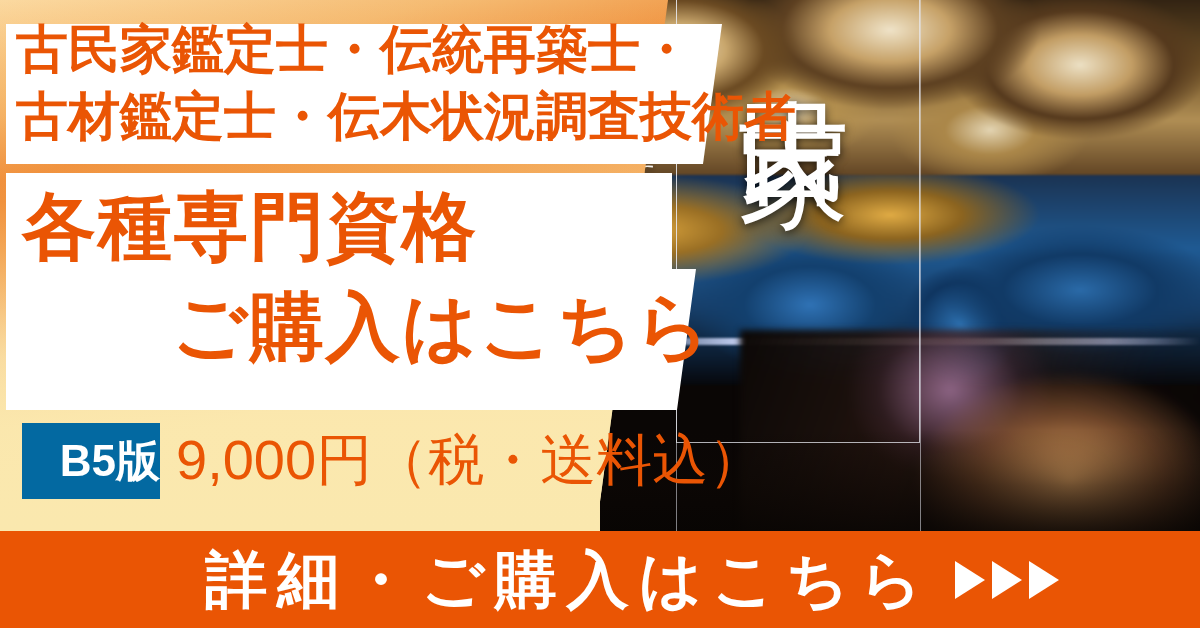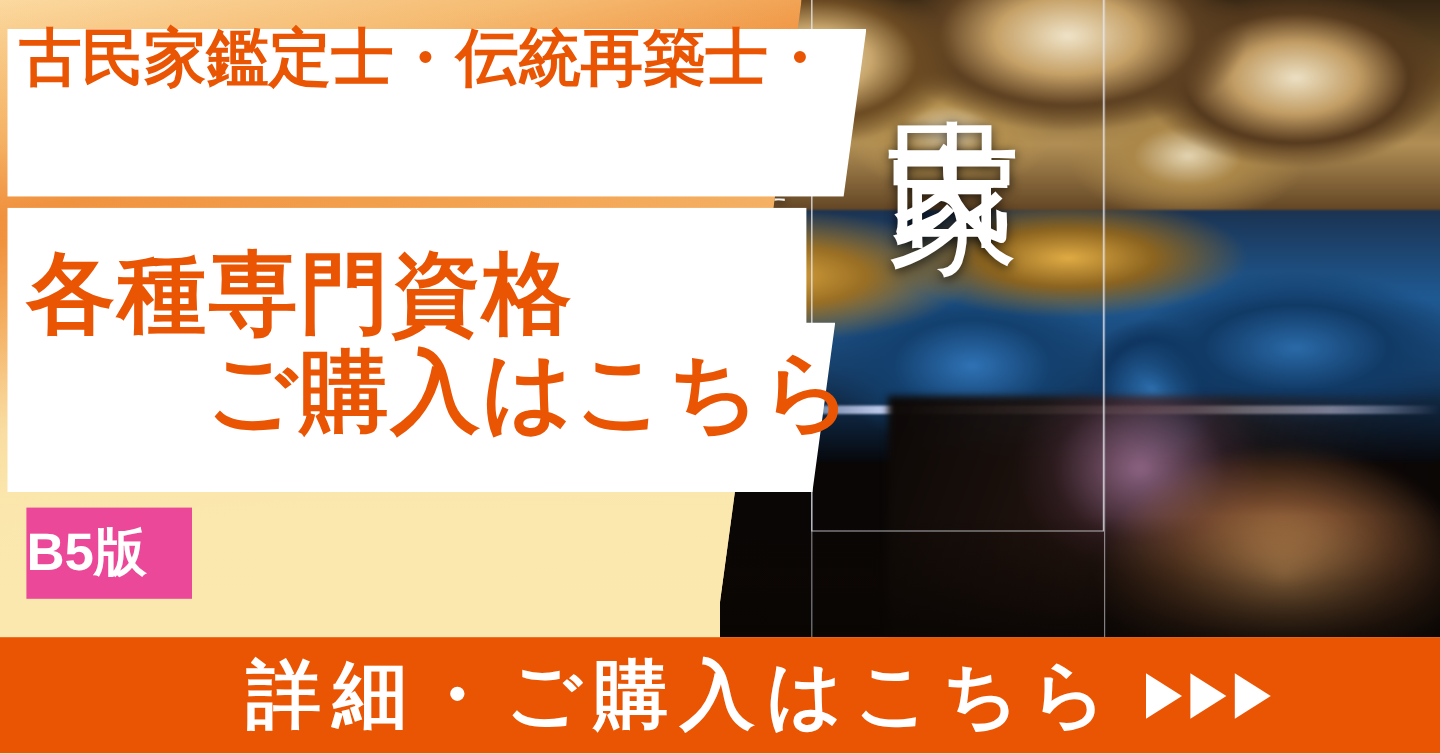--- a/index.html
+++ b/index.html
@@ -184,21 +184,21 @@
     line-height: 1.28;
     font-weight: 700;
     letter-spacing: 0px;
     white-space: nowrap;
   }
   .headline .l2 { display:block; }
 
   .subhead-1 {
     position: absolute;
     left: 22px;
-    top: 208px;
+    top: 190px;
     color: #ea5504;
     font-size: 74px;
     font-weight: 700;
     letter-spacing: 2px;
     line-height: 1;
     white-space: nowrap;
   }
   .subhead-2 {
     position: absolute;
     left: 172px;
@@ -211,24 +211,24 @@
     white-space: nowrap;
   }
 
   
   .badge {
     position: absolute;
     left: 22px;
     top: 423px;
     width: 138px;
     height: 76px;
-    background: #ec4899;
+    background: #0369a1;
     display: flex;
     align-items: center;
-    justify-content: flex-start;
+    justify-content: flex-end;
   }
   .badge-text {
     color: #ffffff;
     font-size: 44px;
     font-weight: 700;
     letter-spacing: 0px;
     line-height: 1;
   }
   .price {
     position: absolute;
@@ -296,29 +296,31 @@
     <div class="cover-subtitle">伝統構法　古民家活用のための調査と再生の</div>
     <div class="cover-title">古民家</div>
   </div>
 
   <div class="cream-panel"></div>
   <div class="cream-shade"></div>
 
   <div class="card card-top"></div>
   <div class="headline">
     <span class="l1">古民家鑑定士・伝統再築士・</span>
+    <span class="l2">古材鑑定士・伝木状況調査技術者</span>
   </div>
 
   <div class="card card-mid"></div>
   <div class="subhead-1">各種専門資格</div>
   <div class="subhead-2">ご購入はこちら</div>
 
   <div class="badge">
     <span class="badge-text">B5版</span>
   </div>
+  <div class="price">9,000円（税・送料込）</div>
 
   <div class="cta-bar">
     <span class="cta-text">詳細・ご購入はこちら</span>
     <span class="cta-arrows">
       <span class="arrow"></span>
       <span class="arrow"></span>
       <span class="arrow"></span>
     </span>
   </div>
 

